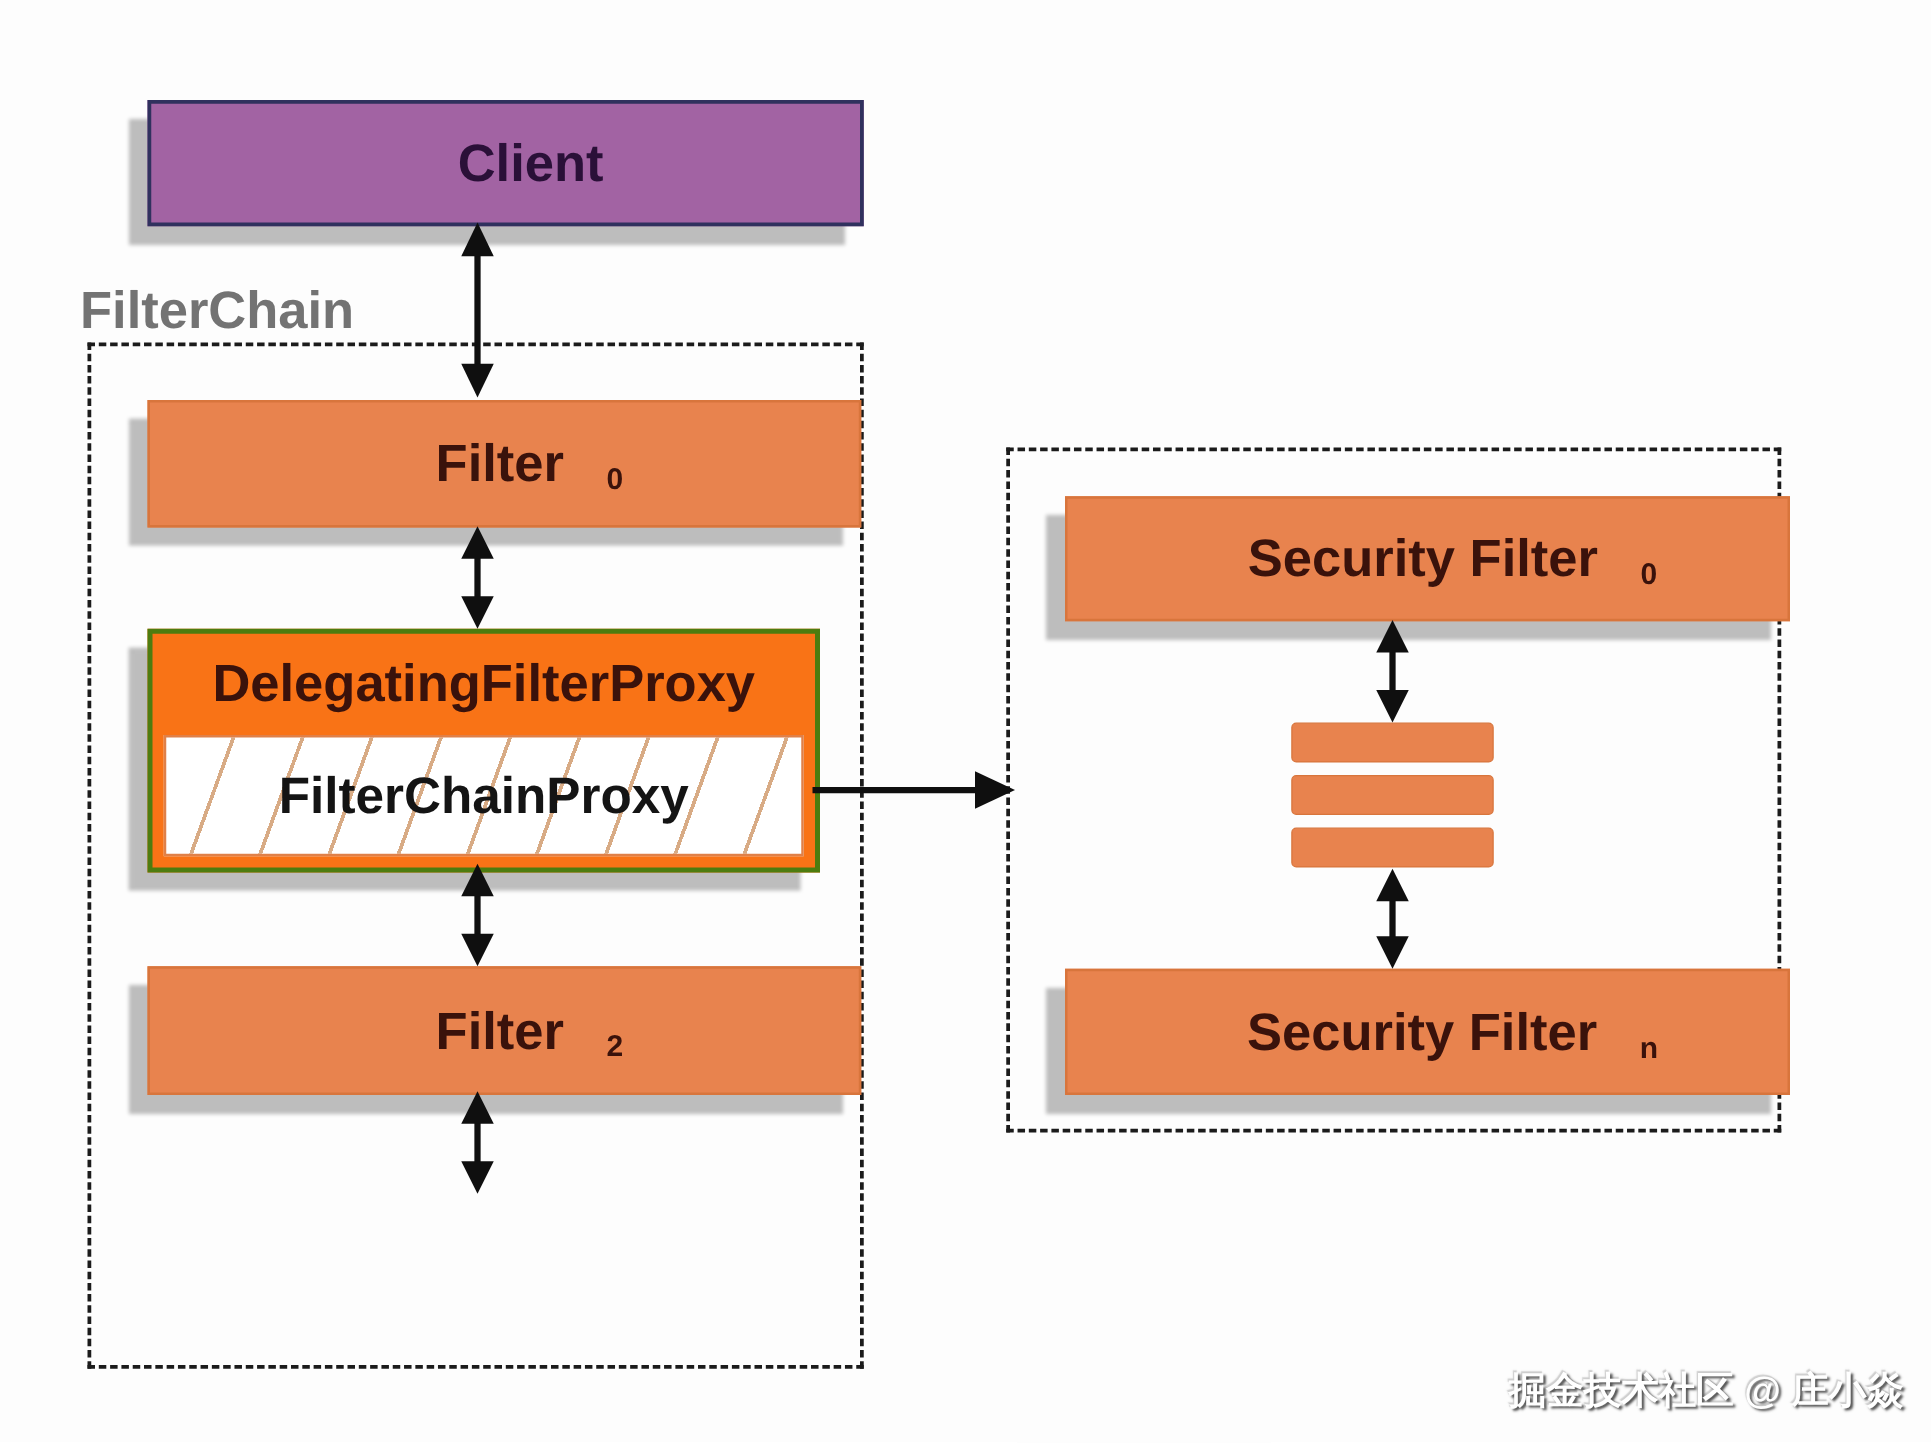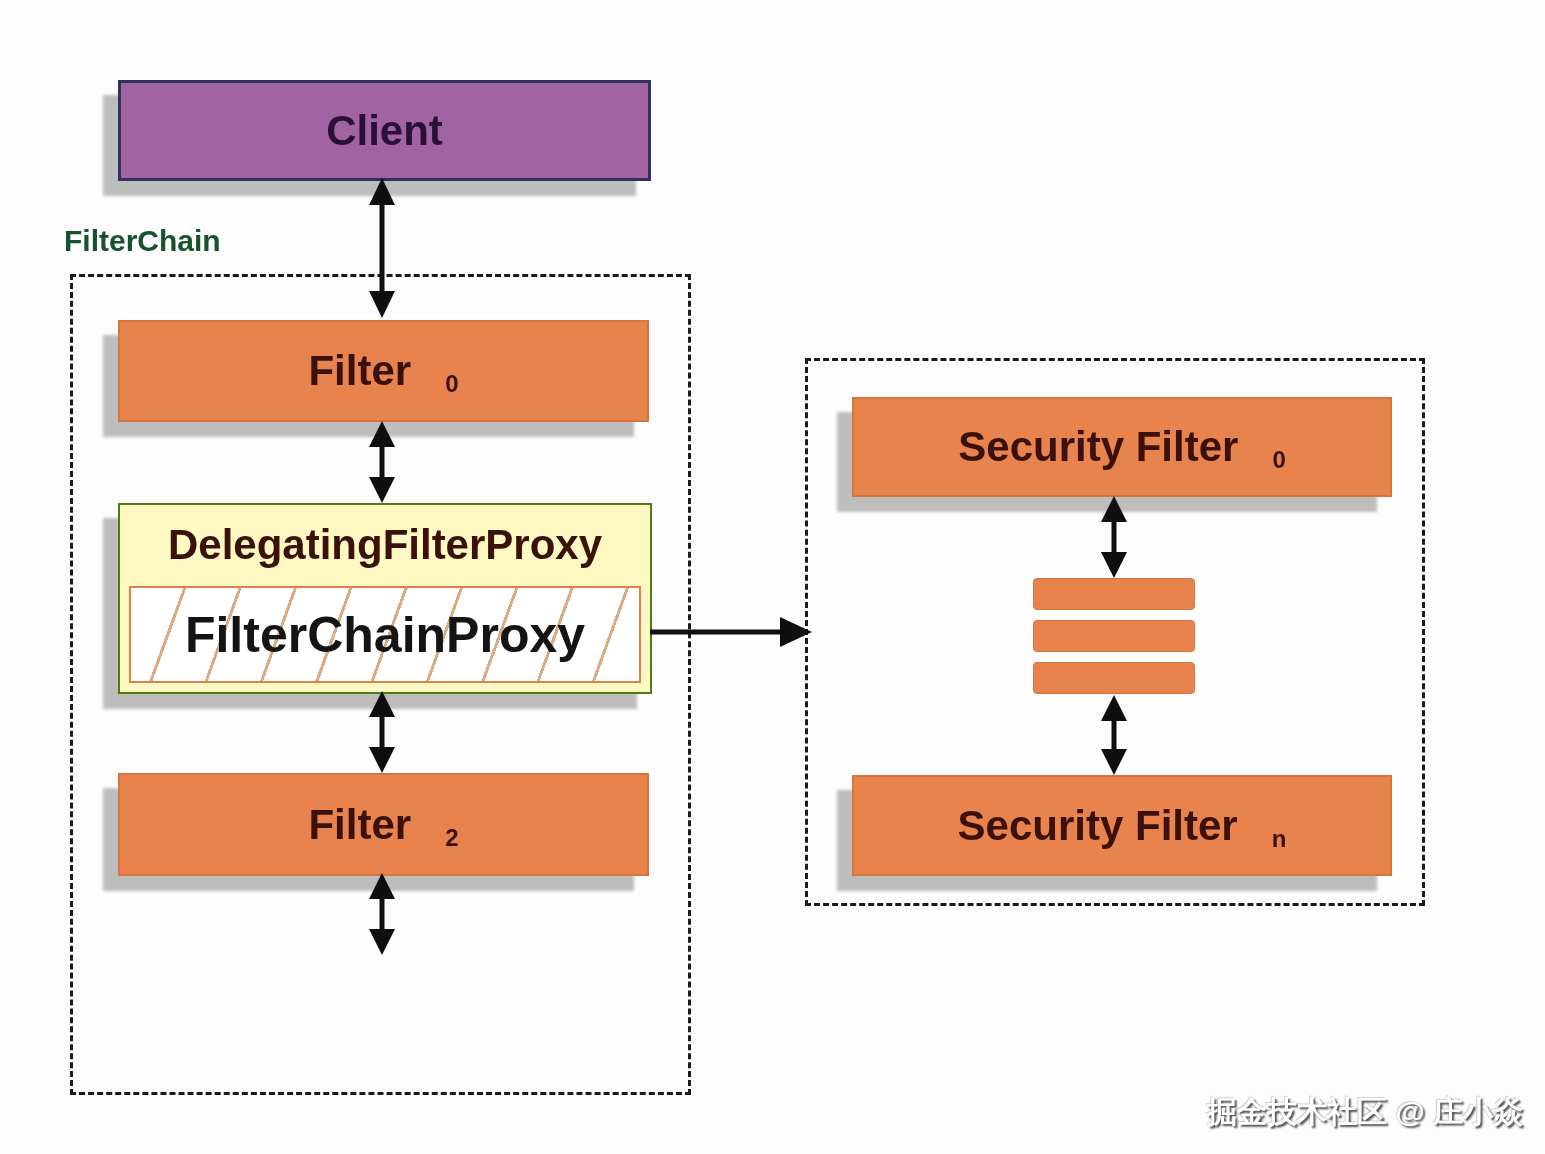--- a/index.html
+++ b/index.html
@@ -9,20 +9,21 @@
     background:#fdfdfd;
     font-family:"Liberation Sans","DejaVu Sans",sans-serif;
     overflow:hidden;
   }
   
   .box{
     position:absolute;
     display:flex;align-items:center;justify-content:center;
     font-weight:bold;font-size:42px;
     box-shadow:-15px 15px 3px 0 #bdbdbd;
+    padding-left:40px;
   }
   .box-orange{
     background:#E8834E;
     border:2px solid #D8753C;
     color:#3A120B;
     gap:32px;
   }
   .box-purple{
     background:#A263A3;
     border:3px solid #30315E;
@@ -36,46 +37,46 @@
     font-weight:bold;
   }
   
   .dashed{
     position:absolute;
     border:3px dashed #1b1b1b;
     background:transparent;
   }
   .chain-title{
     position:absolute;
-    font-size:30px;font-weight:bold;color:#14532d;
+    font-size:42px;font-weight:bold;color:#737373;
     white-space:nowrap;
   }
   
   .dfp{
     position:absolute;
-    background:#fef9c3;
-    border:2px solid #4d7c0f;
+    background:#f97316;
+    border:4px solid #4d7c0f;
     color:#3A120B;
     box-shadow:-15px 15px 3px 0 #bdbdbd;
   }
   .dfp-title{
     position:absolute;top:0;left:0;right:0;height:80px;
     display:flex;align-items:center;justify-content:center;
     font-weight:bold;font-size:42px;
   }
   .fcp{
     position:absolute;left:9px;right:9px;top:81px;bottom:9px;
     background:
       repeating-linear-gradient(110deg,
         rgba(255,255,255,0) 0px, rgba(255,255,255,0) 49px,
         #D8AB85 49px, #D8AB85 52px),
       #ffffff;
     border:2px solid #E08048;
     display:flex;align-items:center;justify-content:center;
-    font-weight:bold;font-size:50px;color:#141414;
+    font-weight:bold;font-size:41px;color:#141414;
   }
   
   .bar{
     position:absolute;
     width:160px;height:30px;
     background:#E8834E;
     border:1px solid #D8753C;
     border-radius:4px;
   }
   

